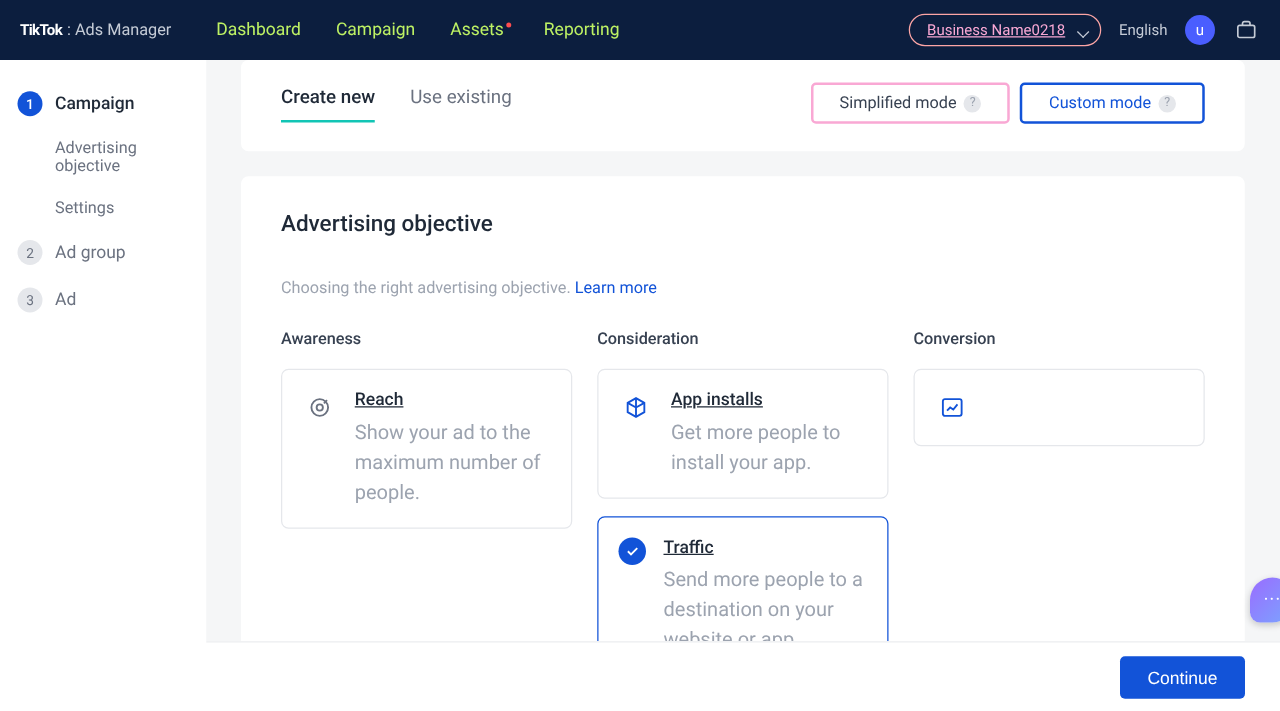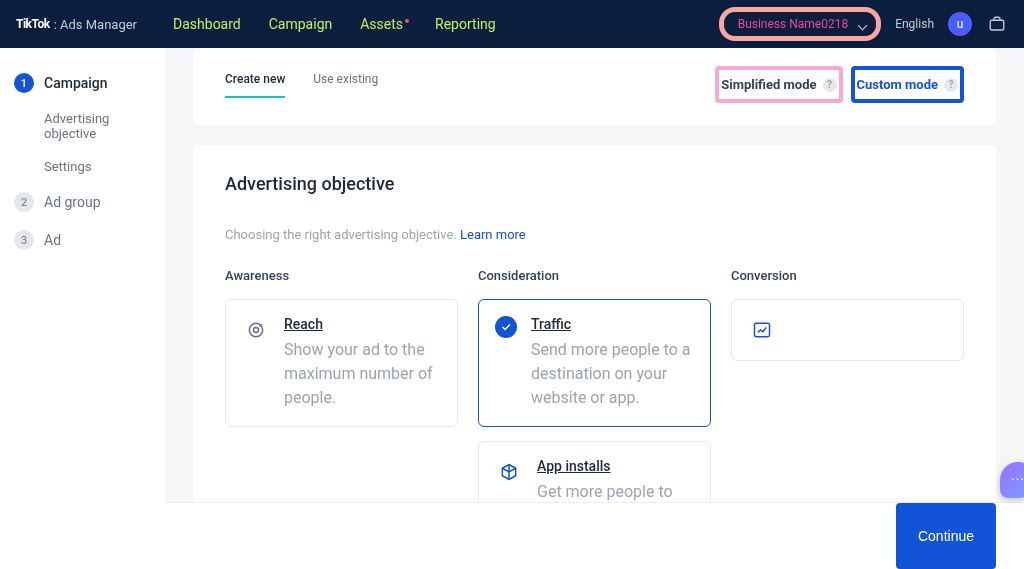--- a/index.html
+++ b/index.html
@@ -5,64 +5,64 @@
 * { box-sizing: border-box; margin: 0; padding: 0; }
 body { font-family: -apple-system, BlinkMacSystemFont, "Segoe UI", Roboto, sans-serif; background: #f5f6f7; color: #333; width: 1024px; height: 569px; overflow: hidden; position: relative; }
 
 .topbar { height: 48px; background: #0c1e3e; display: flex; align-items: center; padding: 0 16px; color: #a8b0c0; font-size: 14px; }
 .logo { color: #fff; font-weight: 700; font-size: 12px; letter-spacing: -0.5px; }
 .logo-sub { color: #c5cbd6; font-size: 13px; margin-left: 4px; font-weight: 400; }
 .nav { display: flex; gap: 28px; margin-left: 36px; }
 .nav a { color: #bef264; text-decoration: none; cursor: pointer; }
 .nav a.assets::after { content: ""; position: relative; top: -6px; left: 2px; width: 4px; height: 4px; background: #ff4d4f; border-radius: 50%; display: inline-block; }
 .topbar-right { margin-left: auto; display: flex; align-items: center; gap: 14px; }
-.biz-select { border: 5px solid #fca5a5; border-radius: 16px; padding: 5px 28px 5px 14px; font-size: 12px; color: #ec4899; position: relative; cursor: pointer; }
+.biz-select { border: 1px solid #fca5a5; border-radius: 16px; padding: 5px 28px 5px 14px; font-size: 12px; color: #f9a8d4; position: relative; cursor: pointer; text-decoration: underline; }
 .biz-select::after { content: ""; position: absolute; right: 10px; top: 10px; width: 6px; height: 6px; border-right: 1px solid #c5cbd6; border-bottom: 1px solid #c5cbd6; transform: rotate(45deg); }
 .lang { font-size: 12px; color: #c5cbd6; cursor: pointer; }
 .avatar { width: 24px; height: 24px; background: #4a5eff; border-radius: 50%; color: #fff; font-size: 12px; display: flex; align-items: center; justify-content: center; cursor: pointer; }
 .bag-icon { width: 22px; height: 22px; cursor: pointer; display:flex; align-items:center; justify-content:center; }
 
 .layout { display: flex; height: calc(100% - 48px); }
 .sidebar { width: 165px; background: #fff; padding-top: 16px; }
 .step { display: flex; align-items: center; padding: 9px 14px; font-size: 14px; color: #6b7280; cursor: pointer; }
 .step .num { width: 20px; height: 20px; border-radius: 50%; background: #e5e7eb; color: #6b7280; font-size: 11px; display: flex; align-items: center; justify-content: center; margin-right: 10px; }
 .step.active { color: #1f2937; font-weight: 500; }
 .step.active .num { background: #1253d8; color: #fff; }
 .substep { padding: 9px 14px 9px 44px; font-size: 13px; color: #6b7280; cursor: pointer; }
 
 .main { flex: 1; padding: 0 28px 0 28px; overflow-y: auto; height: 100%; }
 .main > div:last-child { padding-bottom: 80px; }
 
 .card { background: #fff; border-radius: 6px; }
 
 .card-top { padding: 18px 32px 22px 32px; display: flex; align-items: center; margin-bottom: 20px; }
 .tabs { display: flex; gap: 28px; }
-.tab { font-size: 12px; color: #6b7280; padding-bottom: 10px; cursor: pointer; }
+.tab { font-size: 15px; color: #6b7280; padding-bottom: 10px; cursor: pointer; }
 .tab.active { color: #1f2937; font-weight: 500; border-bottom: 2px solid #11c5b5; }
 .mode-group { margin-left: auto; display: flex; gap: 8px; }
-.mode { border: 4px solid #f9a8d4; border-radius: 4px; padding: 7px 2px; font-size: 13px; color: #374151; cursor: pointer; display: flex; align-items: center; gap: 6px; font-weight: bold; }
+.mode { border: 2px solid #f9a8d4; border-radius: 4px; padding: 7px 21px; font-size: 13px; color: #374151; cursor: pointer; display: flex; align-items: center; gap: 6px; }
 .mode.active { border-color: #1253d8; color: #1253d8; }
 .qmark { width: 14px; height: 14px; border-radius: 50%; background: #e5e7eb; color: #9ca3af; font-size: 10px; display: inline-flex; align-items: center; justify-content: center; }
 
 .card-obj { padding: 28px 32px 32px 32px; }
 .card-obj h2 { font-size: 18px; font-weight: 500; color: #1f2937; margin-bottom: 6px; }
 .obj-sub { font-size: 13px; color: #9ca3af; margin-top: 33px; }
 .obj-sub a { color: #1253d8; text-decoration: none; cursor: pointer; }
 
 .obj-cols { display: flex; gap: 20px; margin-top: 26px; }
 .col { flex: 1; min-width: 0; }
 .col-head { font-size: 13px; font-weight: 500; color: #374151; margin-bottom: 16px; }
 .objcard { border: 1px solid #e5e7eb; border-radius: 6px; padding: 16px 16px 16px 16px; display: flex; gap: 14px; cursor: pointer; margin-bottom: 14px; }
 .objcard.selected { border-color: #1253d8; }
 .objcard .icon { width: 28px; height: 28px; flex-shrink: 0; display: flex; align-items: center; justify-content: center; }
 .objcard .icon.selected-icon { width: 22px; height: 22px; background: #1253d8; border-radius: 50%; color: #fff; }
 .objcard-title { font-size: 14px; color: #1f2937; font-weight: 500; margin-bottom: 6px; text-decoration: underline; }
 .objcard-desc { font-size: 16px; color: #9ca3af; line-height: 1.5; }
 
-.footer { position: absolute; bottom: 0; left: 165px; right: 0; height: 67px; background: #fff; border-top: 1px solid #ebedf0; display: flex; justify-content: flex-end; padding: 0 28px; }
+.footer { position: absolute; bottom: 0; left: 165px; right: 0; height: 56px; background: #fff; border-top: 1px solid #ebedf0; display: flex; align-items: center; justify-content: flex-end; padding: 0 28px; }
 .continue { background: #1253d8; color: #fff; border: none; border-radius: 4px; padding: 9px 22px; font-size: 14px; cursor: pointer; }
 
 .chat-bubble { position: absolute; right: -12px; top: 462px; width: 36px; height: 36px; background: linear-gradient(135deg,#9a6cff,#7aa6ff); border-radius: 50% 50% 50% 8px; display:flex;align-items:center;justify-content:center;color:#fff;cursor:pointer; box-shadow:0 2px 6px rgba(0,0,0,.2); }
 .chat-bubble span{font-size:14px;letter-spacing:1px;}
 
 svg { display: block; }
 </style>
 </head>
 <body>
 
@@ -144,46 +144,46 @@
             </div>
             <div>
               <div class="objcard-title">Reach</div>
               <div class="objcard-desc">Show your ad to the maximum number of people.</div>
             </div>
           </div>
         </div>
 
         <div class="col">
           <div class="col-head">Consideration</div>
+          <div class="objcard">
+            <div class="icon">
+              <svg width="20" height="20" viewBox="0 0 24 24" fill="none" stroke="#1253d8" stroke-width="1.8">
+                  <path d="M12 3l8 4.5v9L12 21l-8-4.5v-9L12 3z"></path>
+                  <path d="M12 3v18M4 7.5l8 4.5 8-4.5"></path>
+                </svg>
+            </div>
+            <div>
+              <div class="objcard-title">App installs</div>
+              <div class="objcard-desc">Get more people to install your app.</div>
+            </div>
+          </div>
           <div class="objcard selected">
             <div class="icon selected-icon">
               <svg width="12" height="12" viewBox="0 0 24 24" fill="none" stroke="#fff" stroke-width="3">
                   <path d="M5 12l5 5L20 7"></path>
                 </svg>
             </div>
             <div>
               <div class="objcard-title">Traffic</div>
               <div class="objcard-desc">Send more people to a destination on your website or app.</div>
             </div>
           </div>
           <div class="objcard">
             <div class="icon">
               <svg width="20" height="20" viewBox="0 0 24 24" fill="none" stroke="#1253d8" stroke-width="1.8">
-                  <path d="M12 3l8 4.5v9L12 21l-8-4.5v-9L12 3z"></path>
-                  <path d="M12 3v18M4 7.5l8 4.5 8-4.5"></path>
-                </svg>
-            </div>
-            <div>
-              <div class="objcard-title">App installs</div>
-              <div class="objcard-desc">Get more people to install your app.</div>
-            </div>
-          </div>
-          <div class="objcard">
-            <div class="icon">
-              <svg width="20" height="20" viewBox="0 0 24 24" fill="none" stroke="#1253d8" stroke-width="1.8">
                   <rect x="3" y="6" width="18" height="12" rx="2"></rect>
                   <path d="M10 9l5 3-5 3V9z" fill="#1253d8" stroke="none"></path>
                 </svg>
             </div>
             <div>
               <div class="objcard-title">Video views</div>
               <div class="objcard-desc">Get more people to view your video content.</div>
             </div>
           </div>
         </div>

